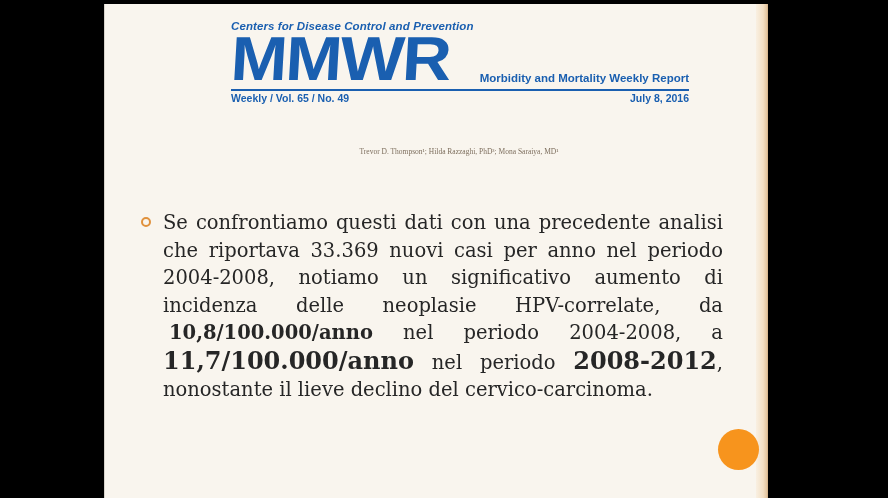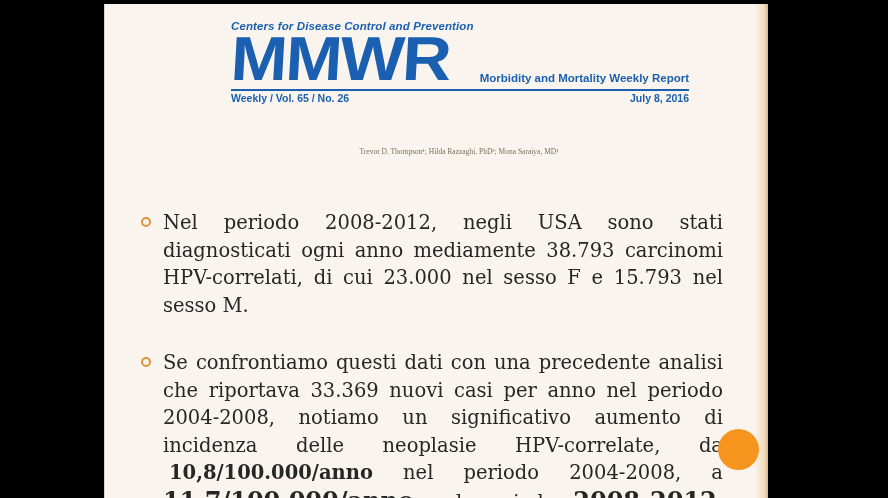--- a/index.html
+++ b/index.html
@@ -141,37 +141,33 @@
 <body>
 
 <div class="slide">
 
   <div class="masthead">
     <div class="cdc-tagline">Centers for Disease Control and Prevention</div>
     <div class="mmwr-logo">MMWR</div>
     <div class="report-name">Morbidity and Mortality Weekly Report</div>
     <hr class="masthead-rule">
     <div class="issue-row">
-      <span>Weekly / Vol. 65 / No. 26</span>
+      <span>Weekly / Vol. 65 / No. 49</span>
       <span>July 8, 2016</span>
     </div>
   </div>
 
 
   <div class="authors">
     <div>Trevor D. Thompson¹; Hilda Razzaghi, PhD³; Mona Saraiya, MD¹</div>
   </div>
 
   <ul class="bullet-list">
     <li class="bullet-item">
       <span class="bullet-marker"></span>
-      <span><span class="seg-normal">Nel periodo 2008-2012, negli USA sono stati diagnosticati ogni anno mediamente 38.793 carcinomi HPV-correlati, di cui 23.000 nel sesso F e 15.793 nel sesso M.</span></span>
-    </li>
-    <li class="bullet-item">
-      <span class="bullet-marker"></span>
       <span><span class="seg-normal">Se confrontiamo questi dati con una precedente analisi che riportava 33.369 nuovi casi per anno nel periodo 2004-2008, notiamo un significativo aumento di incidenza delle neoplasie HPV-correlate, da </span><span class="seg-bold">10,8/100.000/anno</span><span class="seg-normal"> nel periodo 2004-2008, a </span><span class="seg-bold-large">11,7/100.000/anno</span><span class="seg-normal"> nel periodo </span><span class="seg-bold-large">2008-2012</span><span class="seg-normal">, nonostante il lieve declino del cervico-carcinoma.</span></span>
     </li>
   </ul>
 
   <div class="edge-stripe"></div>
 </div>
 
 <div class="pointer-dot"></div>
 
 </body></html>

